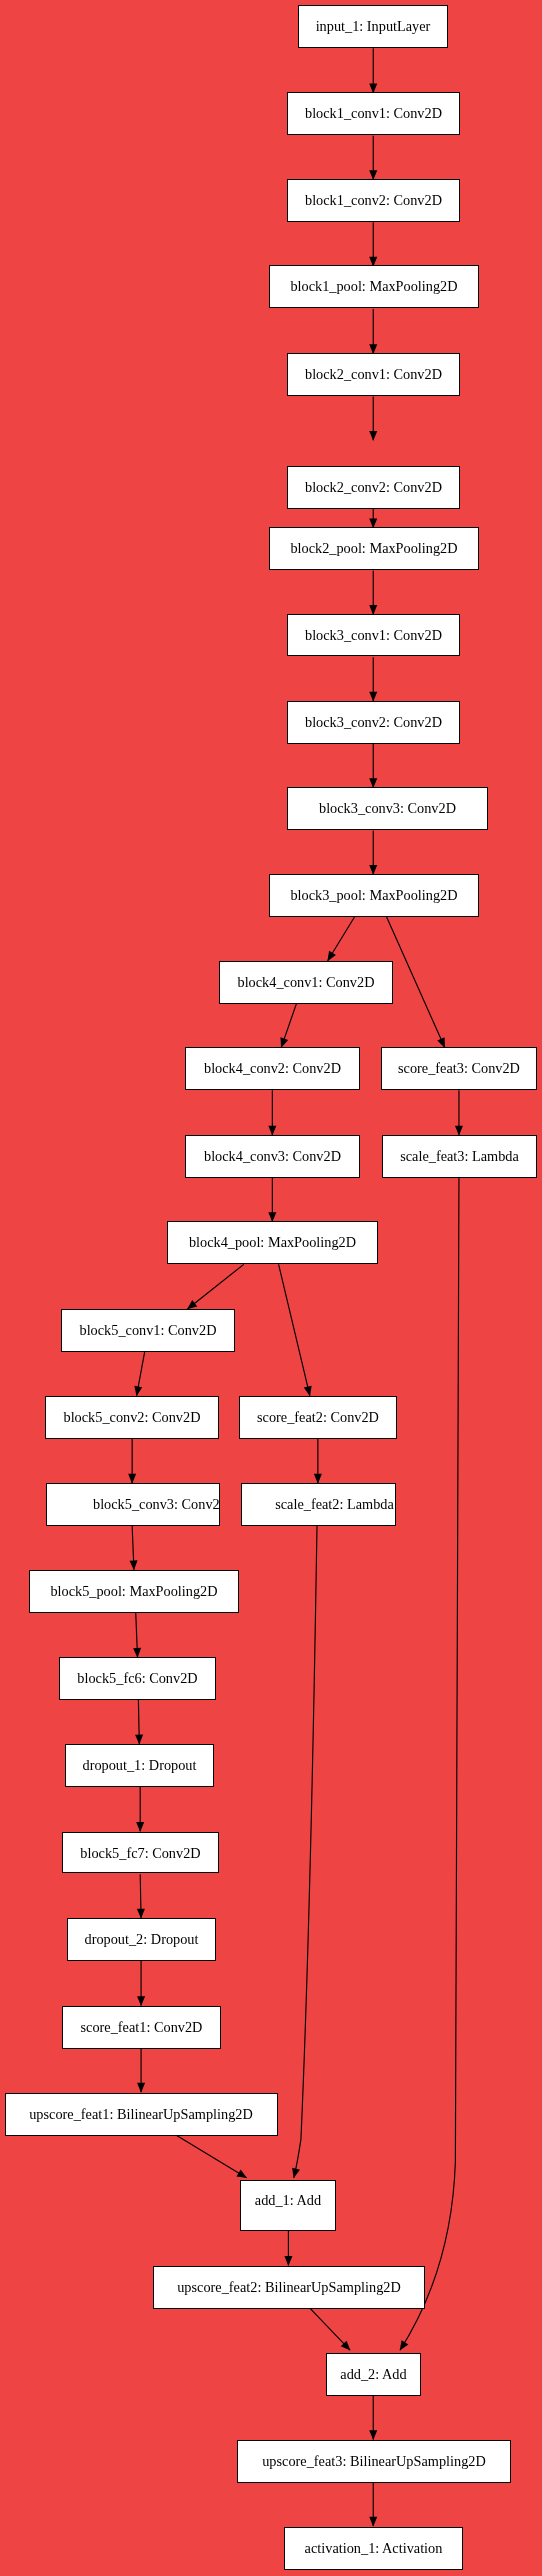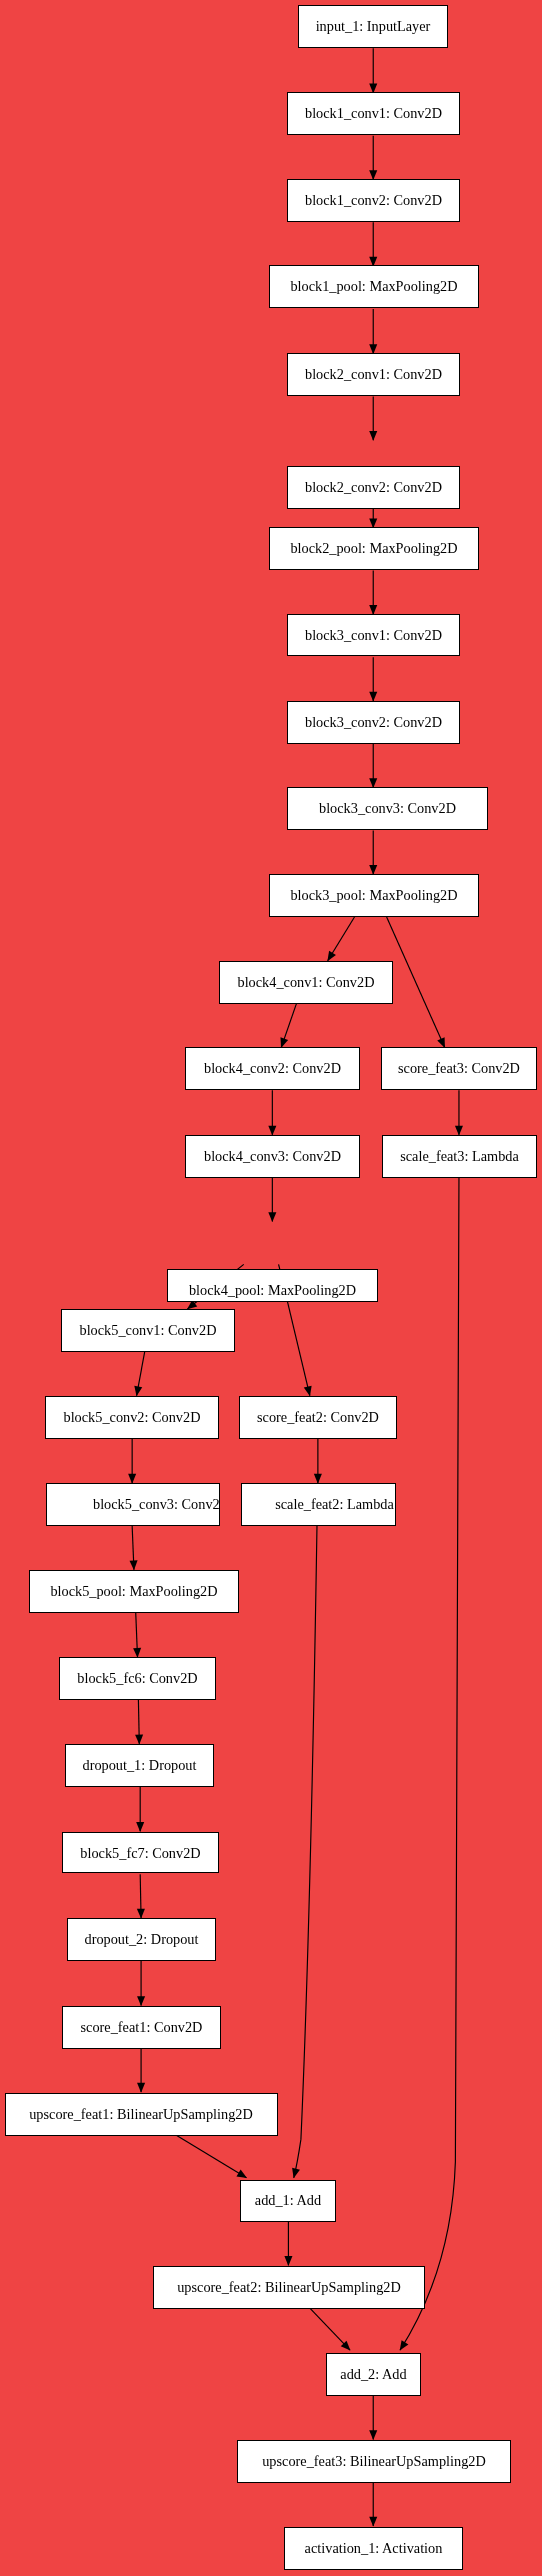--- a/index.html
+++ b/index.html
@@ -94,33 +94,33 @@
       <div class="node" style="left: 269px; top: 527px; width: 210px; height: 43px; line-height: 40px;">block2_pool: MaxPooling2D</div>
       <div class="node" style="left: 287px; top: 614px; width: 173px; height: 42px; line-height: 40px;">block3_conv1: Conv2D</div>
       <div class="node" style="left: 287px; top: 701px; width: 173px; height: 43px; line-height: 40px;">block3_conv2: Conv2D</div>
       <div class="node" style="left: 287px; top: 787px; width: 201px; height: 43px; line-height: 40px;">block3_conv3: Conv2D</div>
       <div class="node" style="left: 269px; top: 874px; width: 210px; height: 43px; line-height: 40px;">block3_pool: MaxPooling2D</div>
       <div class="node" style="left: 219px; top: 961px; width: 174px; height: 43px; line-height: 40px;">block4_conv1: Conv2D</div>
       <div class="node" style="left: 185px; top: 1047px; width: 175px; height: 43px; line-height: 40px;">block4_conv2: Conv2D</div>
       <div class="node" style="left: 381px; top: 1047px; width: 156px; height: 43px; line-height: 40px;">score_feat3: Conv2D</div>
       <div class="node" style="left: 185px; top: 1135px; width: 175px; height: 43px; line-height: 40px;">block4_conv3: Conv2D</div>
       <div class="node" style="left: 382px; top: 1135px; width: 155px; height: 43px; line-height: 40px;">scale_feat3: Lambda</div>
-      <div class="node" style="left: 167px; top: 1221px; width: 211px; height: 33px; line-height: 40px; margin-top: 48px;">block4_pool: MaxPooling2D</div>
+      <div class="node" style="left: 167px; top: 1221px; width: 211px; height: 43px; line-height: 40px;">block4_pool: MaxPooling2D</div>
       <div class="node" style="left: 61px; top: 1309px; width: 174px; height: 43px; line-height: 40px;">block5_conv1: Conv2D</div>
       <div class="node" style="left: 45px; top: 1396px; width: 174px; height: 43px; line-height: 40px;">block5_conv2: Conv2D</div>
       <div class="node" style="left: 239px; top: 1396px; width: 158px; height: 43px; line-height: 40px;">score_feat2: Conv2D</div>
       <div class="node" style="left: 46px; top: 1483px; width: 174px; height: 43px; line-height: 40px; padding-left: 46px;">block5_conv3: Conv2D</div>
       <div class="node" style="left: 241px; top: 1483px; width: 155px; height: 43px; line-height: 40px; padding-left: 32px;">scale_feat2: Lambda</div>
       <div class="node" style="left: 29px; top: 1570px; width: 210px; height: 43px; line-height: 40px;">block5_pool: MaxPooling2D</div>
       <div class="node" style="left: 59px; top: 1657px; width: 157px; height: 43px; line-height: 40px;">block5_fc6: Conv2D</div>
       <div class="node" style="left: 65px; top: 1744px; width: 149px; height: 43px; line-height: 40px;">dropout_1: Dropout</div>
       <div class="node" style="left: 62px; top: 1832px; width: 157px; height: 41px; line-height: 40px;">block5_fc7: Conv2D</div>
       <div class="node" style="left: 67px; top: 1918px; width: 149px; height: 43px; line-height: 40px;">dropout_2: Dropout</div>
       <div class="node" style="left: 62px; top: 2006px; width: 159px; height: 43px; line-height: 40px;">score_feat1: Conv2D</div>
       <div class="node" style="left: 4.5px; top: 2093px; width: 273px; height: 43px; line-height: 40px;">upscore_feat1: BilinearUpSampling2D</div>
-      <div class="node" style="left: 240px; top: 2180px; width: 96px; height: 42px; line-height: 39px;">add_1: Add</div>
+      <div class="node" style="left: 240px; top: 2180px; width: 96px; height: 51px; line-height: 39px;">add_1: Add</div>
       <div class="node" style="left: 153px; top: 2266px; width: 272px; height: 43px; line-height: 40px;">upscore_feat2: BilinearUpSampling2D</div>
       <div class="node" style="left: 326px; top: 2353px; width: 95px; height: 43px; line-height: 40px;">add_2: Add</div>
       <div class="node" style="left: 237px; top: 2440px; width: 274px; height: 43px; line-height: 40px;">upscore_feat3: BilinearUpSampling2D</div>
       <div class="node" style="left: 284px; top: 2527px; width: 179px; height: 43px; line-height: 40px;">activation_1: Activation</div>
     </div>
 </div>
 
 
 </body></html>

